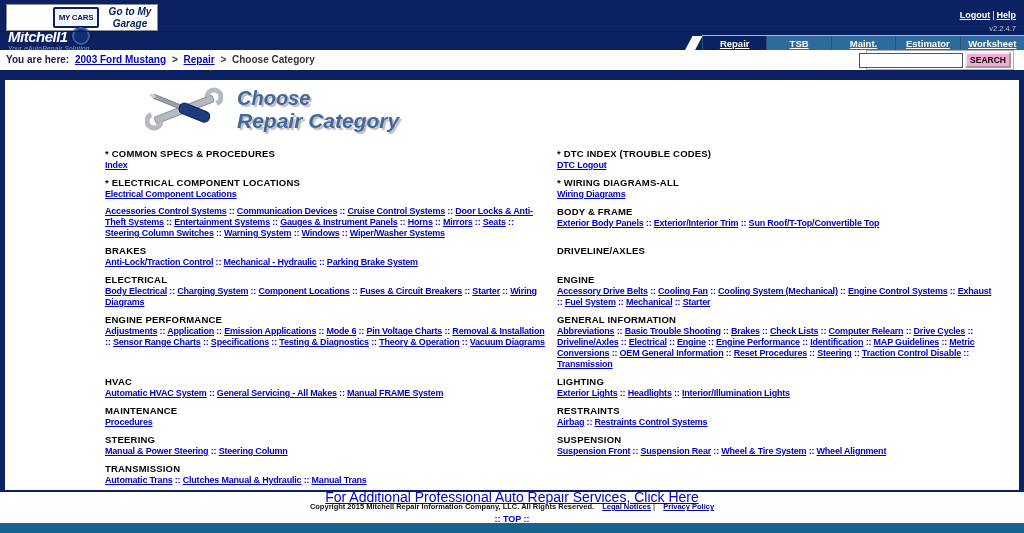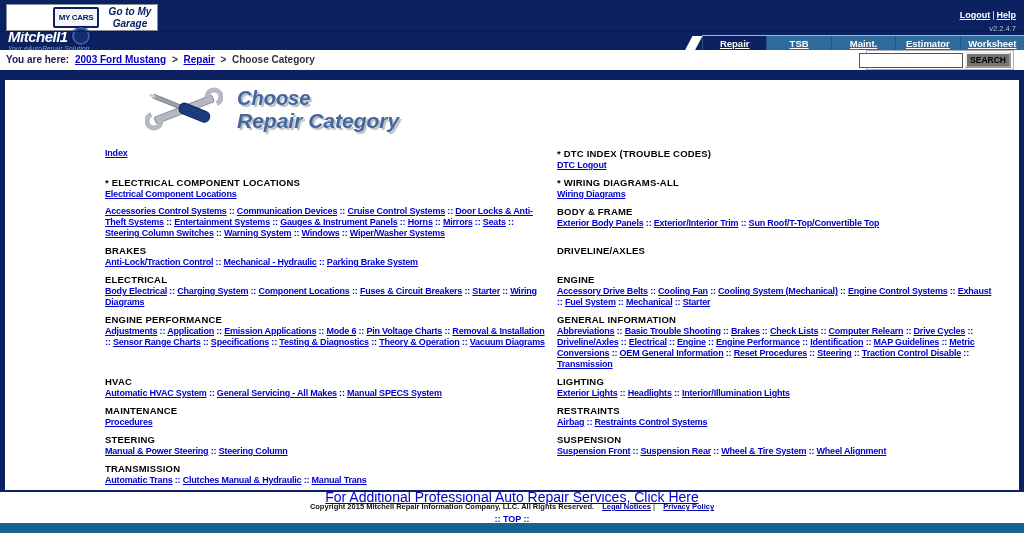--- a/index.html
+++ b/index.html
@@ -44,21 +44,21 @@
   .crumb-prefix{font-weight:bold;color:#1a1a4e;}
   .crumb-link{color:#0000cc;font-weight:bold;text-decoration:underline;cursor:pointer;margin:0 3px;}
   .crumb-sep{font-weight:bold;color:#333;}
   .crumb-current{font-weight:bold;color:#333;margin-left:3px;}
 
   .search-box{position:absolute;top:50px;right:10px;width:148px;height:20px;background:#fff;
               border:1px solid #aab0bb;display:flex;align-items:center;justify-content:flex-end;
               padding:1px 2px;box-sizing:border-box;z-index:5;}
   .search-input{width:98px;height:13px;border:1px solid #555;font-size:9px;padding:0 2px;}
   .search-button{margin-left:2px;height:16px;font-size:8.5px;font-weight:bold;
-                 font-family:"Liberation Sans",sans-serif;background:#737373;
+                 font-family:"Liberation Sans",sans-serif;background:#f9a8d4;
                  border:2px outset #eee;color:#000;cursor:pointer;padding:0 3px;}
 
   
   .main-panel{position:absolute;top:80px;left:5px;width:1014px;height:410px;background:#fff;}
   .title-block{position:absolute;top:5px;left:140px;display:flex;align-items:flex-start;}
   .tools-icon{margin-right:14px;}
   .title-text{margin-top:2px;font-style:italic;font-weight:bold;color:#44679e;
               text-shadow:2px 2px 1px rgba(100,110,125,0.45);line-height:1.1;}
   .t1{font-size:20px;}
   .t2{font-size:21px;}
@@ -151,20 +151,21 @@
         </g>
       </svg>
       <div class="title-text">
         <div class="t1">Choose</div>
         <div class="t2">Repair Category</div>
       </div>
     </div>
 
     <div class="cat-grid">
         <div class="section">
+          <div class="sec-h">* COMMON SPECS &amp; PROCEDURES</div>
           <div class="sec-links"><a class="cat-link">Index</a></div>
         </div>
         <div class="section">
           <div class="sec-h">* DTC INDEX (TROUBLE CODES)</div>
           <div class="sec-links"><a class="cat-link">DTC Logout</a></div>
         </div>
         <div class="section">
           <div class="sec-h">* ELECTRICAL COMPONENT LOCATIONS</div>
           <div class="sec-links"><a class="cat-link">Electrical Component Locations</a></div>
         </div>
@@ -197,21 +198,21 @@
         <div class="section">
           <div class="sec-h">ENGINE PERFORMANCE</div>
           <div class="sec-links"><a class="cat-link">Adjustments</a><span class="sep"> :: </span><a class="cat-link">Application</a><span class="sep"> :: </span><a class="cat-link">Emission Applications</a><span class="sep"> :: </span><a class="cat-link">Mode 6</a><span class="sep"> :: </span><a class="cat-link">Pin Voltage Charts</a><span class="sep"> :: </span><a class="cat-link">Removal &amp; Installation</a><span class="sep"> :: </span><a class="cat-link">Sensor Range Charts</a><span class="sep"> :: </span><a class="cat-link">Specifications</a><span class="sep"> :: </span><a class="cat-link">Testing &amp; Diagnostics</a><span class="sep"> :: </span><a class="cat-link">Theory &amp; Operation</a><span class="sep"> :: </span><a class="cat-link">Vacuum Diagrams</a></div>
         </div>
         <div class="section">
           <div class="sec-h">GENERAL INFORMATION</div>
           <div class="sec-links"><a class="cat-link">Abbreviations</a><span class="sep"> :: </span><a class="cat-link">Basic Trouble Shooting</a><span class="sep"> :: </span><a class="cat-link">Brakes</a><span class="sep"> :: </span><a class="cat-link">Check Lists</a><span class="sep"> :: </span><a class="cat-link">Computer Relearn</a><span class="sep"> :: </span><a class="cat-link">Drive Cycles</a><span class="sep"> :: </span><a class="cat-link">Driveline/Axles</a><span class="sep"> :: </span><a class="cat-link">Electrical</a><span class="sep"> :: </span><a class="cat-link">Engine</a><span class="sep"> :: </span><a class="cat-link">Engine Performance</a><span class="sep"> :: </span><a class="cat-link">Identification</a><span class="sep"> :: </span><a class="cat-link">MAP Guidelines</a><span class="sep"> :: </span><a class="cat-link">Metric Conversions</a><span class="sep"> :: </span><a class="cat-link">OEM General Information</a><span class="sep"> :: </span><a class="cat-link">Reset Procedures</a><span class="sep"> :: </span><a class="cat-link">Steering</a><span class="sep"> :: </span><a class="cat-link">Traction Control Disable</a><span class="sep"> :: </span><a class="cat-link">Transmission</a></div>
         </div>
         <div class="section">
           <div class="sec-h">HVAC</div>
-          <div class="sec-links"><a class="cat-link">Automatic HVAC System</a><span class="sep"> :: </span><a class="cat-link">General Servicing - All Makes</a><span class="sep"> :: </span><a class="cat-link">Manual SPECS System</a></div>
+          <div class="sec-links"><a class="cat-link">Automatic HVAC System</a><span class="sep"> :: </span><a class="cat-link">General Servicing - All Makes</a><span class="sep"> :: </span><a class="cat-link">Manual FRAME System</a></div>
         </div>
         <div class="section">
           <div class="sec-h">LIGHTING</div>
           <div class="sec-links"><a class="cat-link">Exterior Lights</a><span class="sep"> :: </span><a class="cat-link">Headlights</a><span class="sep"> :: </span><a class="cat-link">Interior/Illumination Lights</a></div>
         </div>
         <div class="section">
           <div class="sec-h">MAINTENANCE</div>
           <div class="sec-links"><a class="cat-link">Procedures</a></div>
         </div>
         <div class="section">

